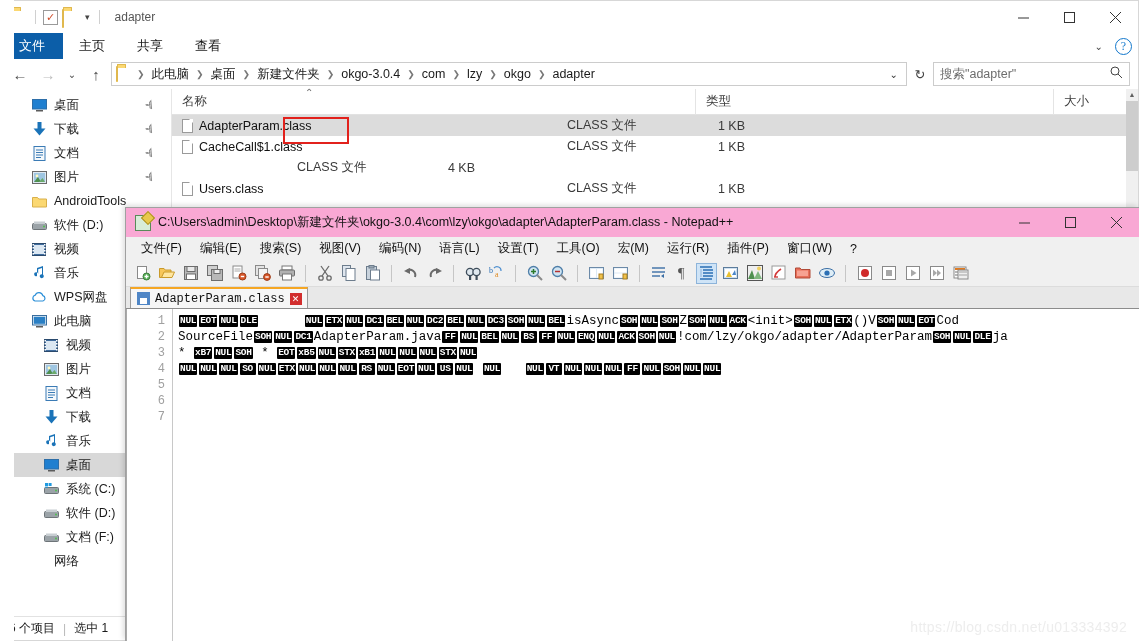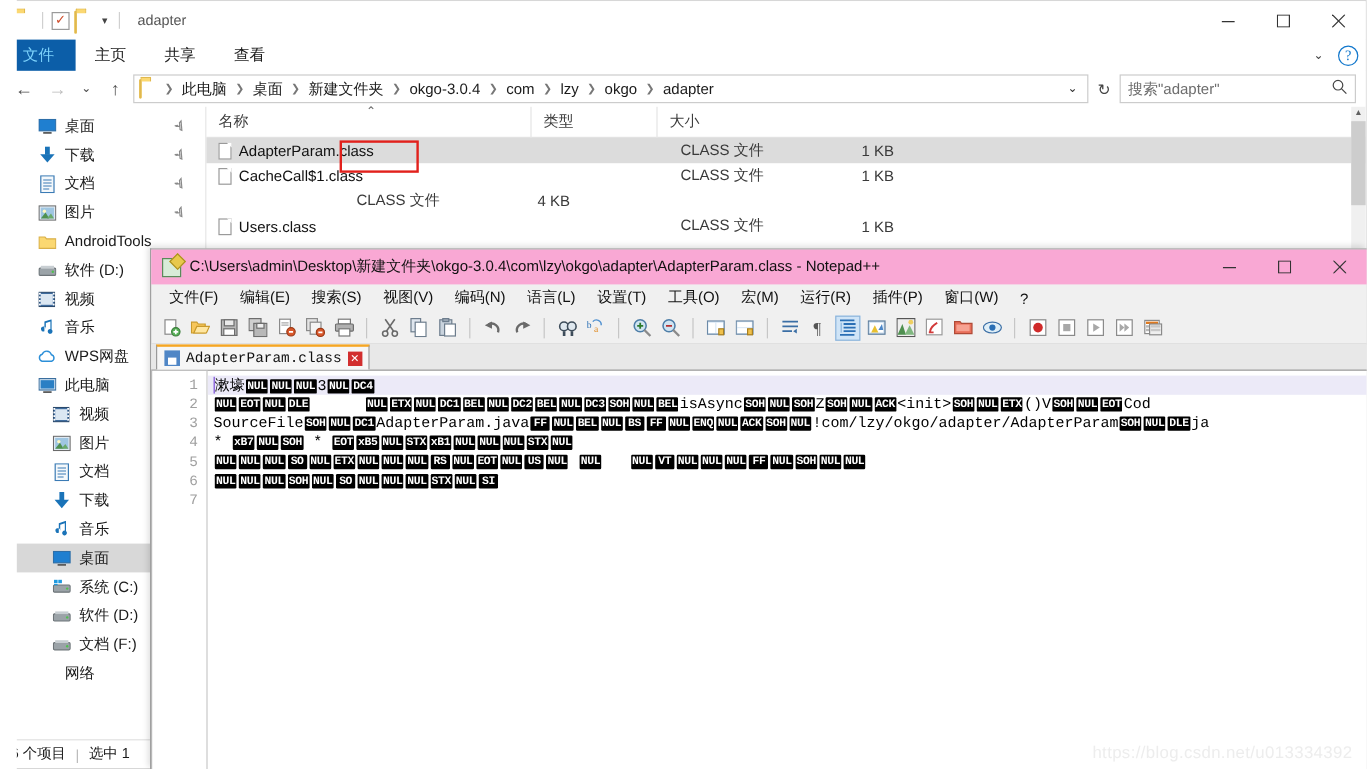--- a/index.html
+++ b/index.html
@@ -48,21 +48,21 @@
   .wc svg { display:block; }
 
   
   .ex-ribbon {
     height:26px; background:#ffffff; display:flex; align-items:stretch;
     position:relative;
   }
   .ribbon-tab {
     padding:0 16px; display:flex;align-items:center; font-size:13px; color:#1a1a1a;
   }
-  .ribbon-tab.file { background:#0c5ea8; color:#7dd3fc; padding:0 18px; }
+  .ribbon-tab.file { background:#0c5ea8; color:#ffffff; padding:0 18px; }
   .ribbon-right {
     position:absolute; right:6px; top:0; height:26px; display:flex; align-items:center; gap:12px;
   }
   .ribbon-caret { font-size:10px; color:#444; }
   .help-circ {
     width:17px;height:17px;border-radius:50%;border:1.5px solid #1177cc;color:#1177cc;
     font-size:12px; display:flex;align-items:center;justify-content:center;
     font-family:"Liberation Serif", serif;
   }
 
@@ -103,21 +103,21 @@
     font-size:12.5px; color:#1a1a1a; position:relative; white-space:nowrap;
   }
   .nav-item.indent1 { padding-left:42px; }
   .nav-item.sel2 { background:#d8d8d8; }
   .nav-ico { width:16px;height:16px; flex:none; display:flex;align-items:center;justify-content:center; }
   .pin { position:absolute; right:16px; color:#8a8a8a; font-size:11px; transform:rotate(40deg); }
 
   .ex-list { flex:1; position:relative; background:#fff; border-left:1px solid #e6e6e6;}
   .col-head {
     height:26px; display:flex; align-items:center; font-size:12.5px; color:#3d3d3d;
-    border-bottom:1px solid #e2e2e2; position:relative;
+    border-bottom:1px solid #e2e2e2; position:relative;justify-content:space-between;
   }
   .col-head .ch { padding-left:10px; position:relative; height:26px; display:flex; align-items:center;}
   .col-head .ch + .ch { border-left:1px solid #e4e4e4; }
   .sortmark { position:absolute; left:133px; top:-2px; font-size:10px; color:#6b6b6b; }
   .row {
     height:21px; display:flex; align-items:center; font-size:12.5px; color:#111;
   }
   .row.sel { background:#dcdcdc; }
   .cell-name { display:flex; align-items:center; gap:6px; padding-left:10px; }
   .file-ico {
@@ -904,25 +904,23 @@
       <div class="gutter" id="gutter">
           <div>1</div>
           <div>2</div>
           <div>3</div>
           <div>4</div>
           <div>5</div>
           <div>6</div>
           <div>7</div>
         </div>
       <div class="codearea" id="codearea">
-          <div class="codeline cur"><span class="caret"></span><span class="cjk">漱壕</span><span class="ctrl">NUL</span><span class="ctrl">NUL</span><span class="ctrl">NUL</span><span style="white-space: pre;">3</span><span class="ctrl">NUL</span><span class="ctrl">DC4</span></div>
           <div class="codeline"><span class="ctrl">NUL</span><span class="ctrl">EOT</span><span class="ctrl">NUL</span><span class="ctrl">DLE</span><span style="white-space: pre;">      </span><span class="ctrl">NUL</span><span class="ctrl">ETX</span><span class="ctrl">NUL</span><span class="ctrl">DC1</span><span class="ctrl">BEL</span><span class="ctrl">NUL</span><span class="ctrl">DC2</span><span class="ctrl">BEL</span><span class="ctrl">NUL</span><span class="ctrl">DC3</span><span class="ctrl">SOH</span><span class="ctrl">NUL</span><span class="ctrl">BEL</span><span style="white-space: pre;">isAsync</span><span class="ctrl">SOH</span><span class="ctrl">NUL</span><span class="ctrl">SOH</span><span style="white-space: pre;">Z</span><span class="ctrl">SOH</span><span class="ctrl">NUL</span><span class="ctrl">ACK</span><span style="white-space: pre;">&lt;init&gt;</span><span class="ctrl">SOH</span><span class="ctrl">NUL</span><span class="ctrl">ETX</span><span style="white-space: pre;">()V</span><span class="ctrl">SOH</span><span class="ctrl">NUL</span><span class="ctrl">EOT</span><span style="white-space: pre;">Cod</span></div>
           <div class="codeline"><span style="white-space: pre;">SourceFile</span><span class="ctrl">SOH</span><span class="ctrl">NUL</span><span class="ctrl">DC1</span><span style="white-space: pre;">AdapterParam.java</span><span class="ctrl">FF</span><span class="ctrl">NUL</span><span class="ctrl">BEL</span><span class="ctrl">NUL</span><span class="ctrl">BS</span><span class="ctrl">FF</span><span class="ctrl">NUL</span><span class="ctrl">ENQ</span><span class="ctrl">NUL</span><span class="ctrl">ACK</span><span class="ctrl">SOH</span><span class="ctrl">NUL</span><span style="white-space: pre;">!com/lzy/okgo/adapter/AdapterParam</span><span class="ctrl">SOH</span><span class="ctrl">NUL</span><span class="ctrl">DLE</span><span style="white-space: pre;">ja</span></div>
           <div class="codeline"><span style="white-space: pre;">* </span><span class="ctrl">xB7</span><span class="ctrl">NUL</span><span class="ctrl">SOH</span><span style="white-space: pre;"> * </span><span class="ctrl">EOT</span><span class="ctrl">xB5</span><span class="ctrl">NUL</span><span class="ctrl">STX</span><span class="ctrl">xB1</span><span class="ctrl">NUL</span><span class="ctrl">NUL</span><span class="ctrl">NUL</span><span class="ctrl">STX</span><span class="ctrl">NUL</span></div>
           <div class="codeline"><span class="ctrl">NUL</span><span class="ctrl">NUL</span><span class="ctrl">NUL</span><span class="ctrl">SO</span><span class="ctrl">NUL</span><span class="ctrl">ETX</span><span class="ctrl">NUL</span><span class="ctrl">NUL</span><span class="ctrl">NUL</span><span class="ctrl">RS</span><span class="ctrl">NUL</span><span class="ctrl">EOT</span><span class="ctrl">NUL</span><span class="ctrl">US</span><span class="ctrl">NUL</span><span style="white-space: pre;"> </span><span class="ctrl">NUL</span><span style="white-space: pre;">   </span><span class="ctrl">NUL</span><span class="ctrl">VT</span><span class="ctrl">NUL</span><span class="ctrl">NUL</span><span class="ctrl">NUL</span><span class="ctrl">FF</span><span class="ctrl">NUL</span><span class="ctrl">SOH</span><span class="ctrl">NUL</span><span class="ctrl">NUL</span></div>
-          <div class="codeline"><span class="ctrl">NUL</span><span class="ctrl">NUL</span><span class="ctrl">NUL</span><span class="ctrl">SOH</span><span class="ctrl">NUL</span><span class="ctrl">SO</span><span class="ctrl">NUL</span><span class="ctrl">NUL</span><span class="ctrl">NUL</span><span class="ctrl">STX</span><span class="ctrl">NUL</span><span class="ctrl">SI</span></div>
         </div>
     </div>
 
     <div class="watermark">https://blog.csdn.net/u013334392</div>
   </div>
 
 </div>
 
 </body></html>

